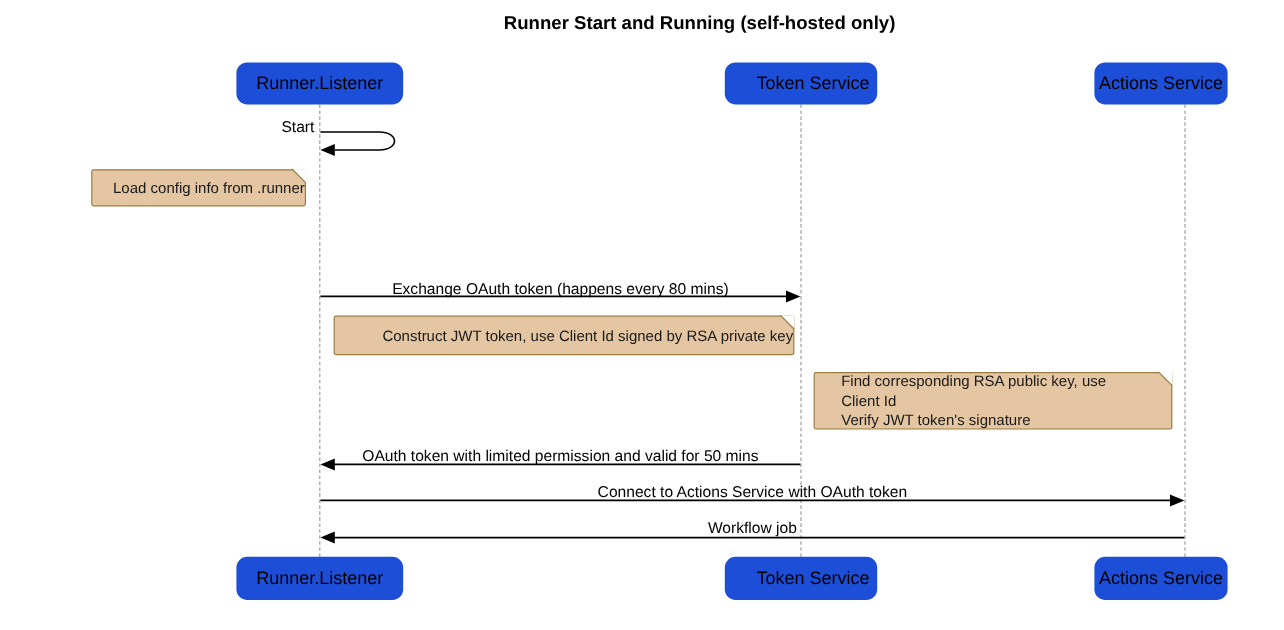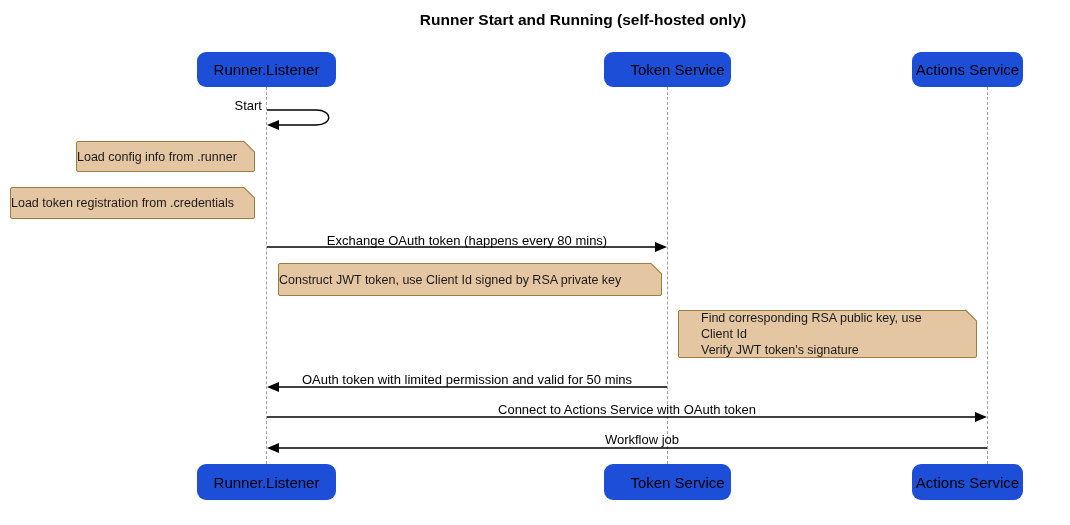--- a/index.html
+++ b/index.html
@@ -61,21 +61,21 @@
   .note {
     position: absolute;
     background: #e5c6a3;
     border: 1px solid #9a7d41;
     border-radius: 2px;
     font-size: 12.5px;
     color: #1a1a1a;
     display: flex;
     flex-direction: column;
     justify-content: center;
-    align-items: flex-start;
+    align-items: flex-end;
     line-height: 16px;
   }
   .note.left-text { align-items: flex-start; padding-left: 22px; padding-right: 20px; }
   
   .note::before {
     content: "";
     position: absolute;
     top: -1px; right: -1px;
     width: 0; height: 0;
     border-style: solid;
@@ -147,27 +147,24 @@
     <g>
       <line x1="987" y1="448" x2="278" y2="448" stroke="#000" stroke-width="1.3"></line>
       <polygon points="267,448 279,443 279,453" fill="#000"></polygon>
     </g>
   </svg>
 
   <div class="msg-label" style="right: 808px; top: 98px; margin-left: 24px;">Start</div>
   <div class="msg-label centered" style="left: 467px; top: 233px;">Exchange OAuth token (happens every 80 mins)</div>
   <div class="msg-label centered" style="left: 467px; top: 372px;">OAuth token with limited permission and valid for 50 mins</div>
   <div class="msg-label centered" style="left: 627px; top: 402px;">Connect to Actions Service with OAuth token</div>
-  <div class="msg-label centered" style="left: 627px; top: 432px; margin-left: 15px;">Workflow job</div>
+  <div class="msg-label centered" style="left: 627px; top: 432px;">Workflow job</div>
 
   <div class="note" style="left: 76px; top: 141px; width: 179px; height: 31px;">
     <span>Load config info from .runner</span>
-  </div>
-  <div class="note" style="left: 10px; top: 187px; width: 245px; height: 32px;">
-    <span>Load token registration from .credentials</span>
   </div>
   <div class="note" style="left: 278px; top: 263px; width: 384px; height: 33px;">
     <span>Construct JWT token, use Client Id signed by RSA private key</span>
   </div>
   <div class="note left-text" style="left: 678px; top: 310px; width: 299px; height: 48px;">
     <span>Find corresponding RSA public key, use Client Id</span>
     <span>Verify JWT token's signature</span>
   </div>
 
 </div>

